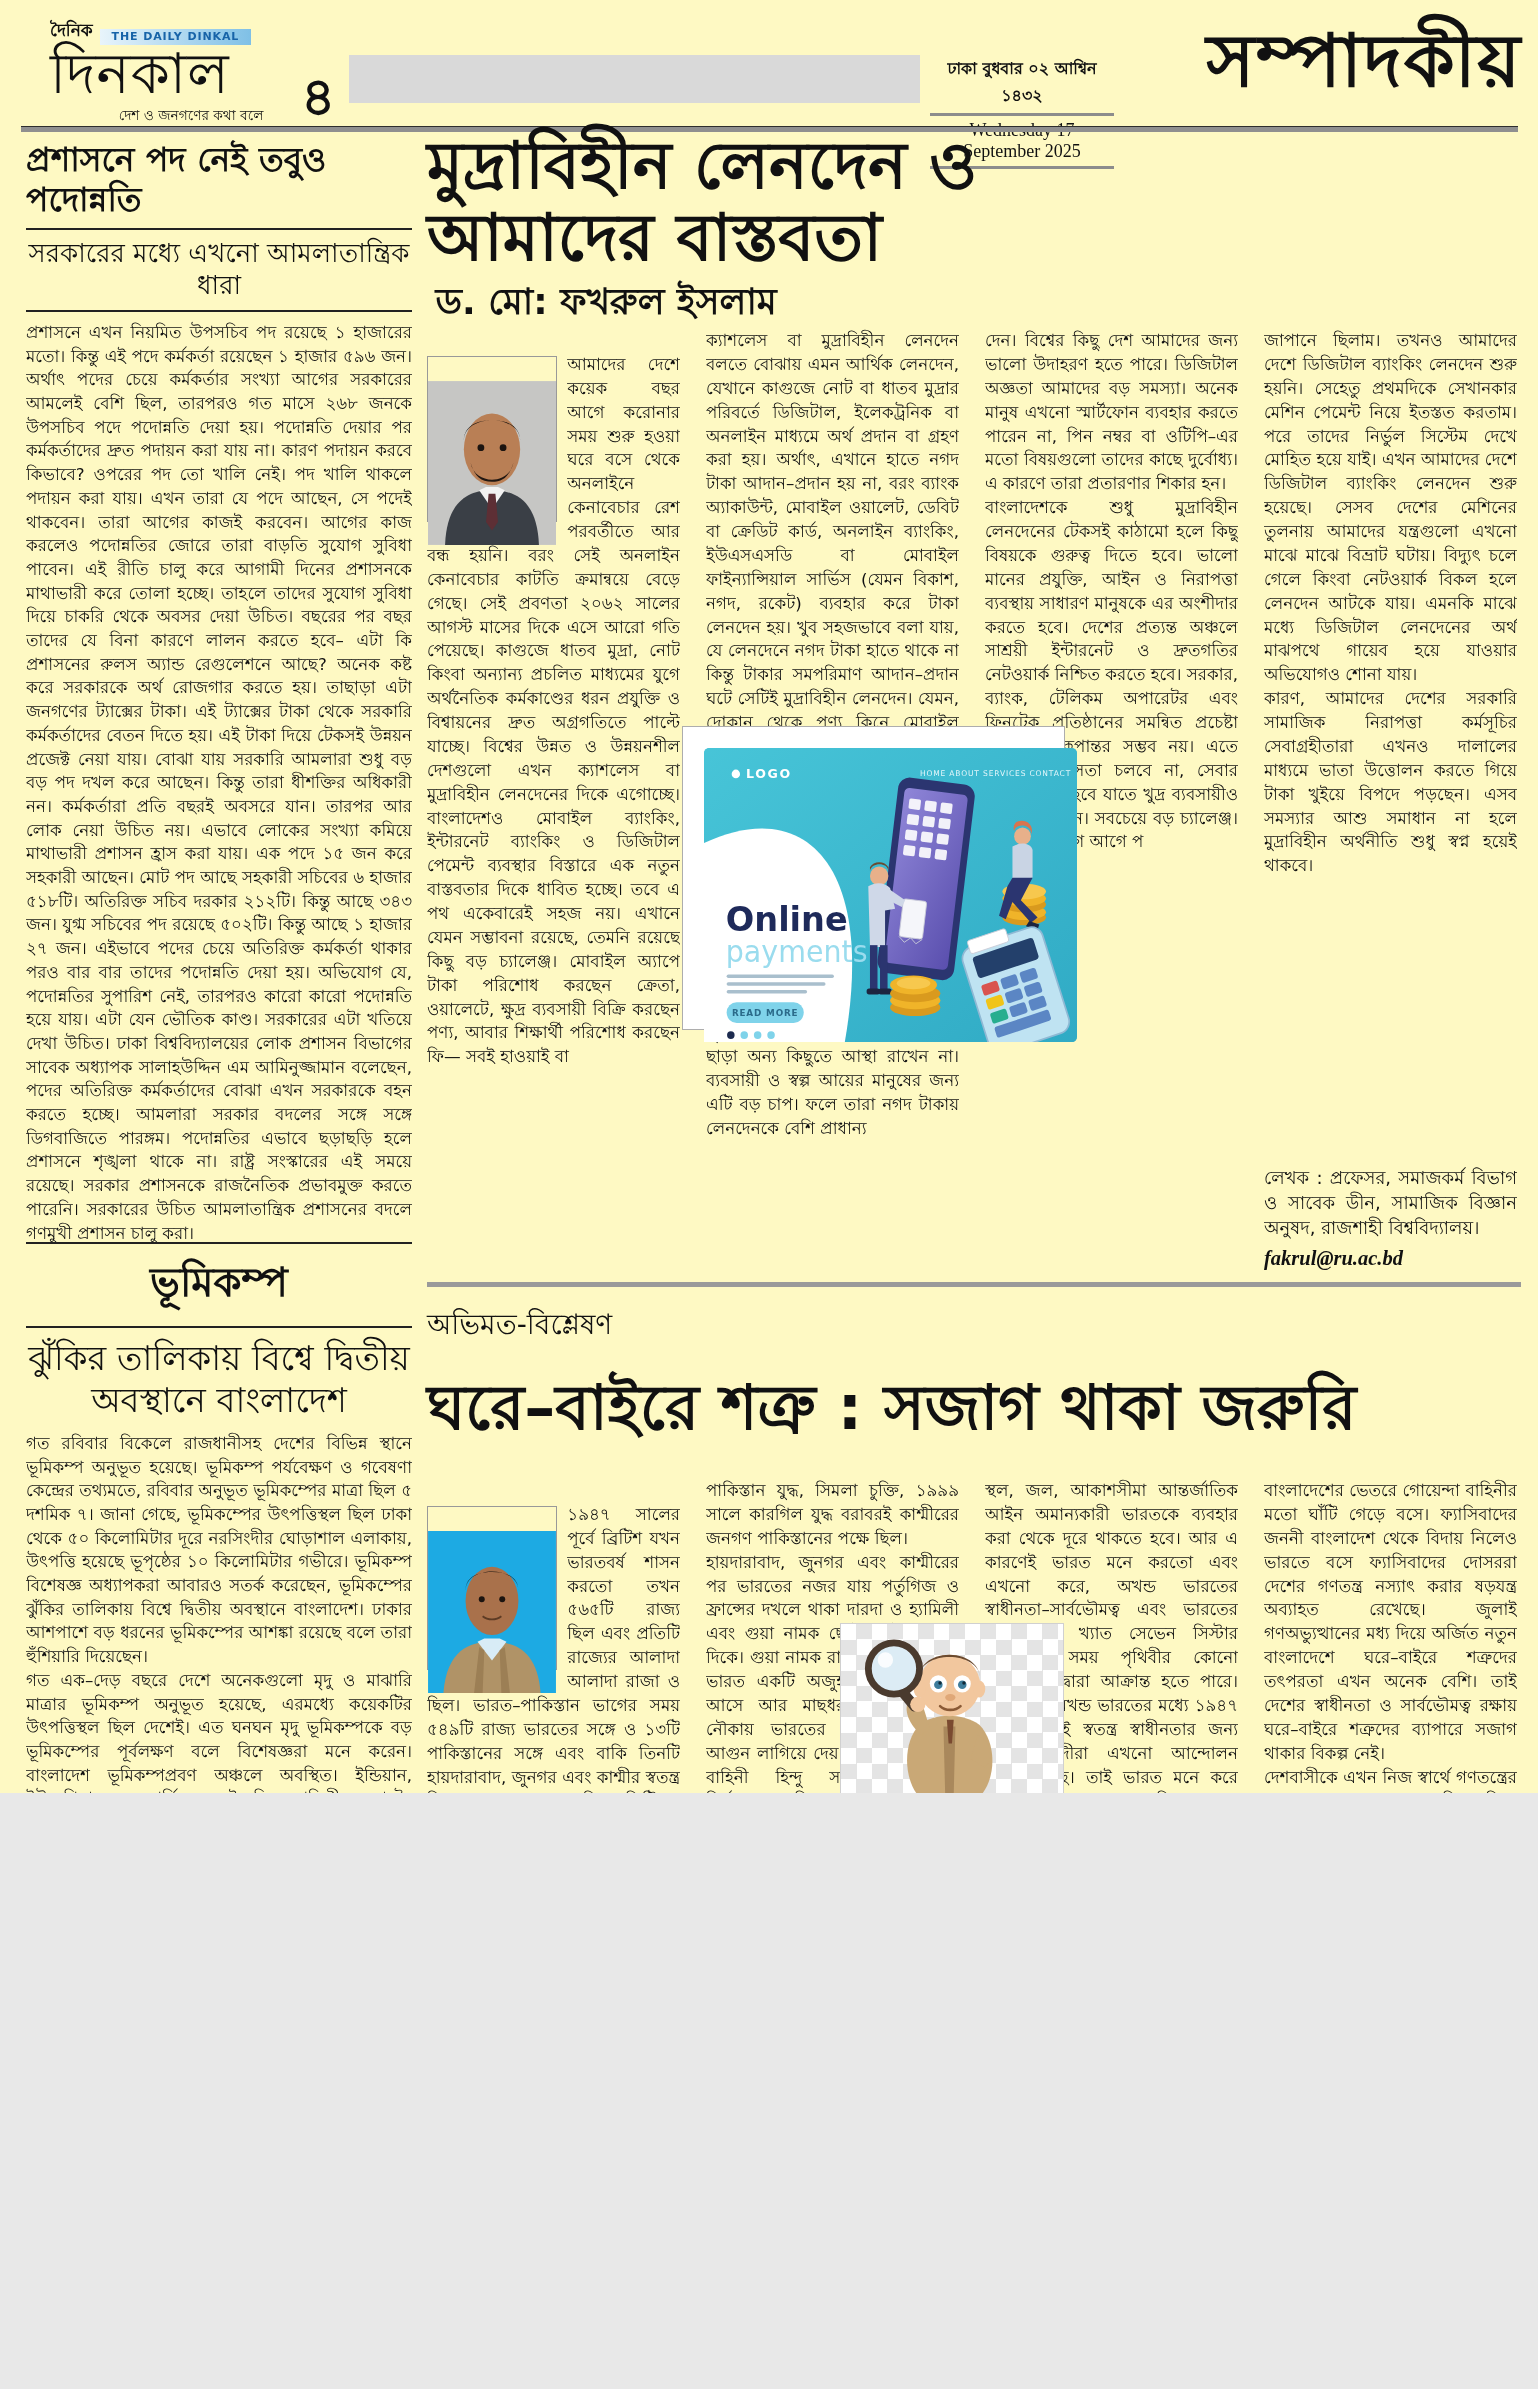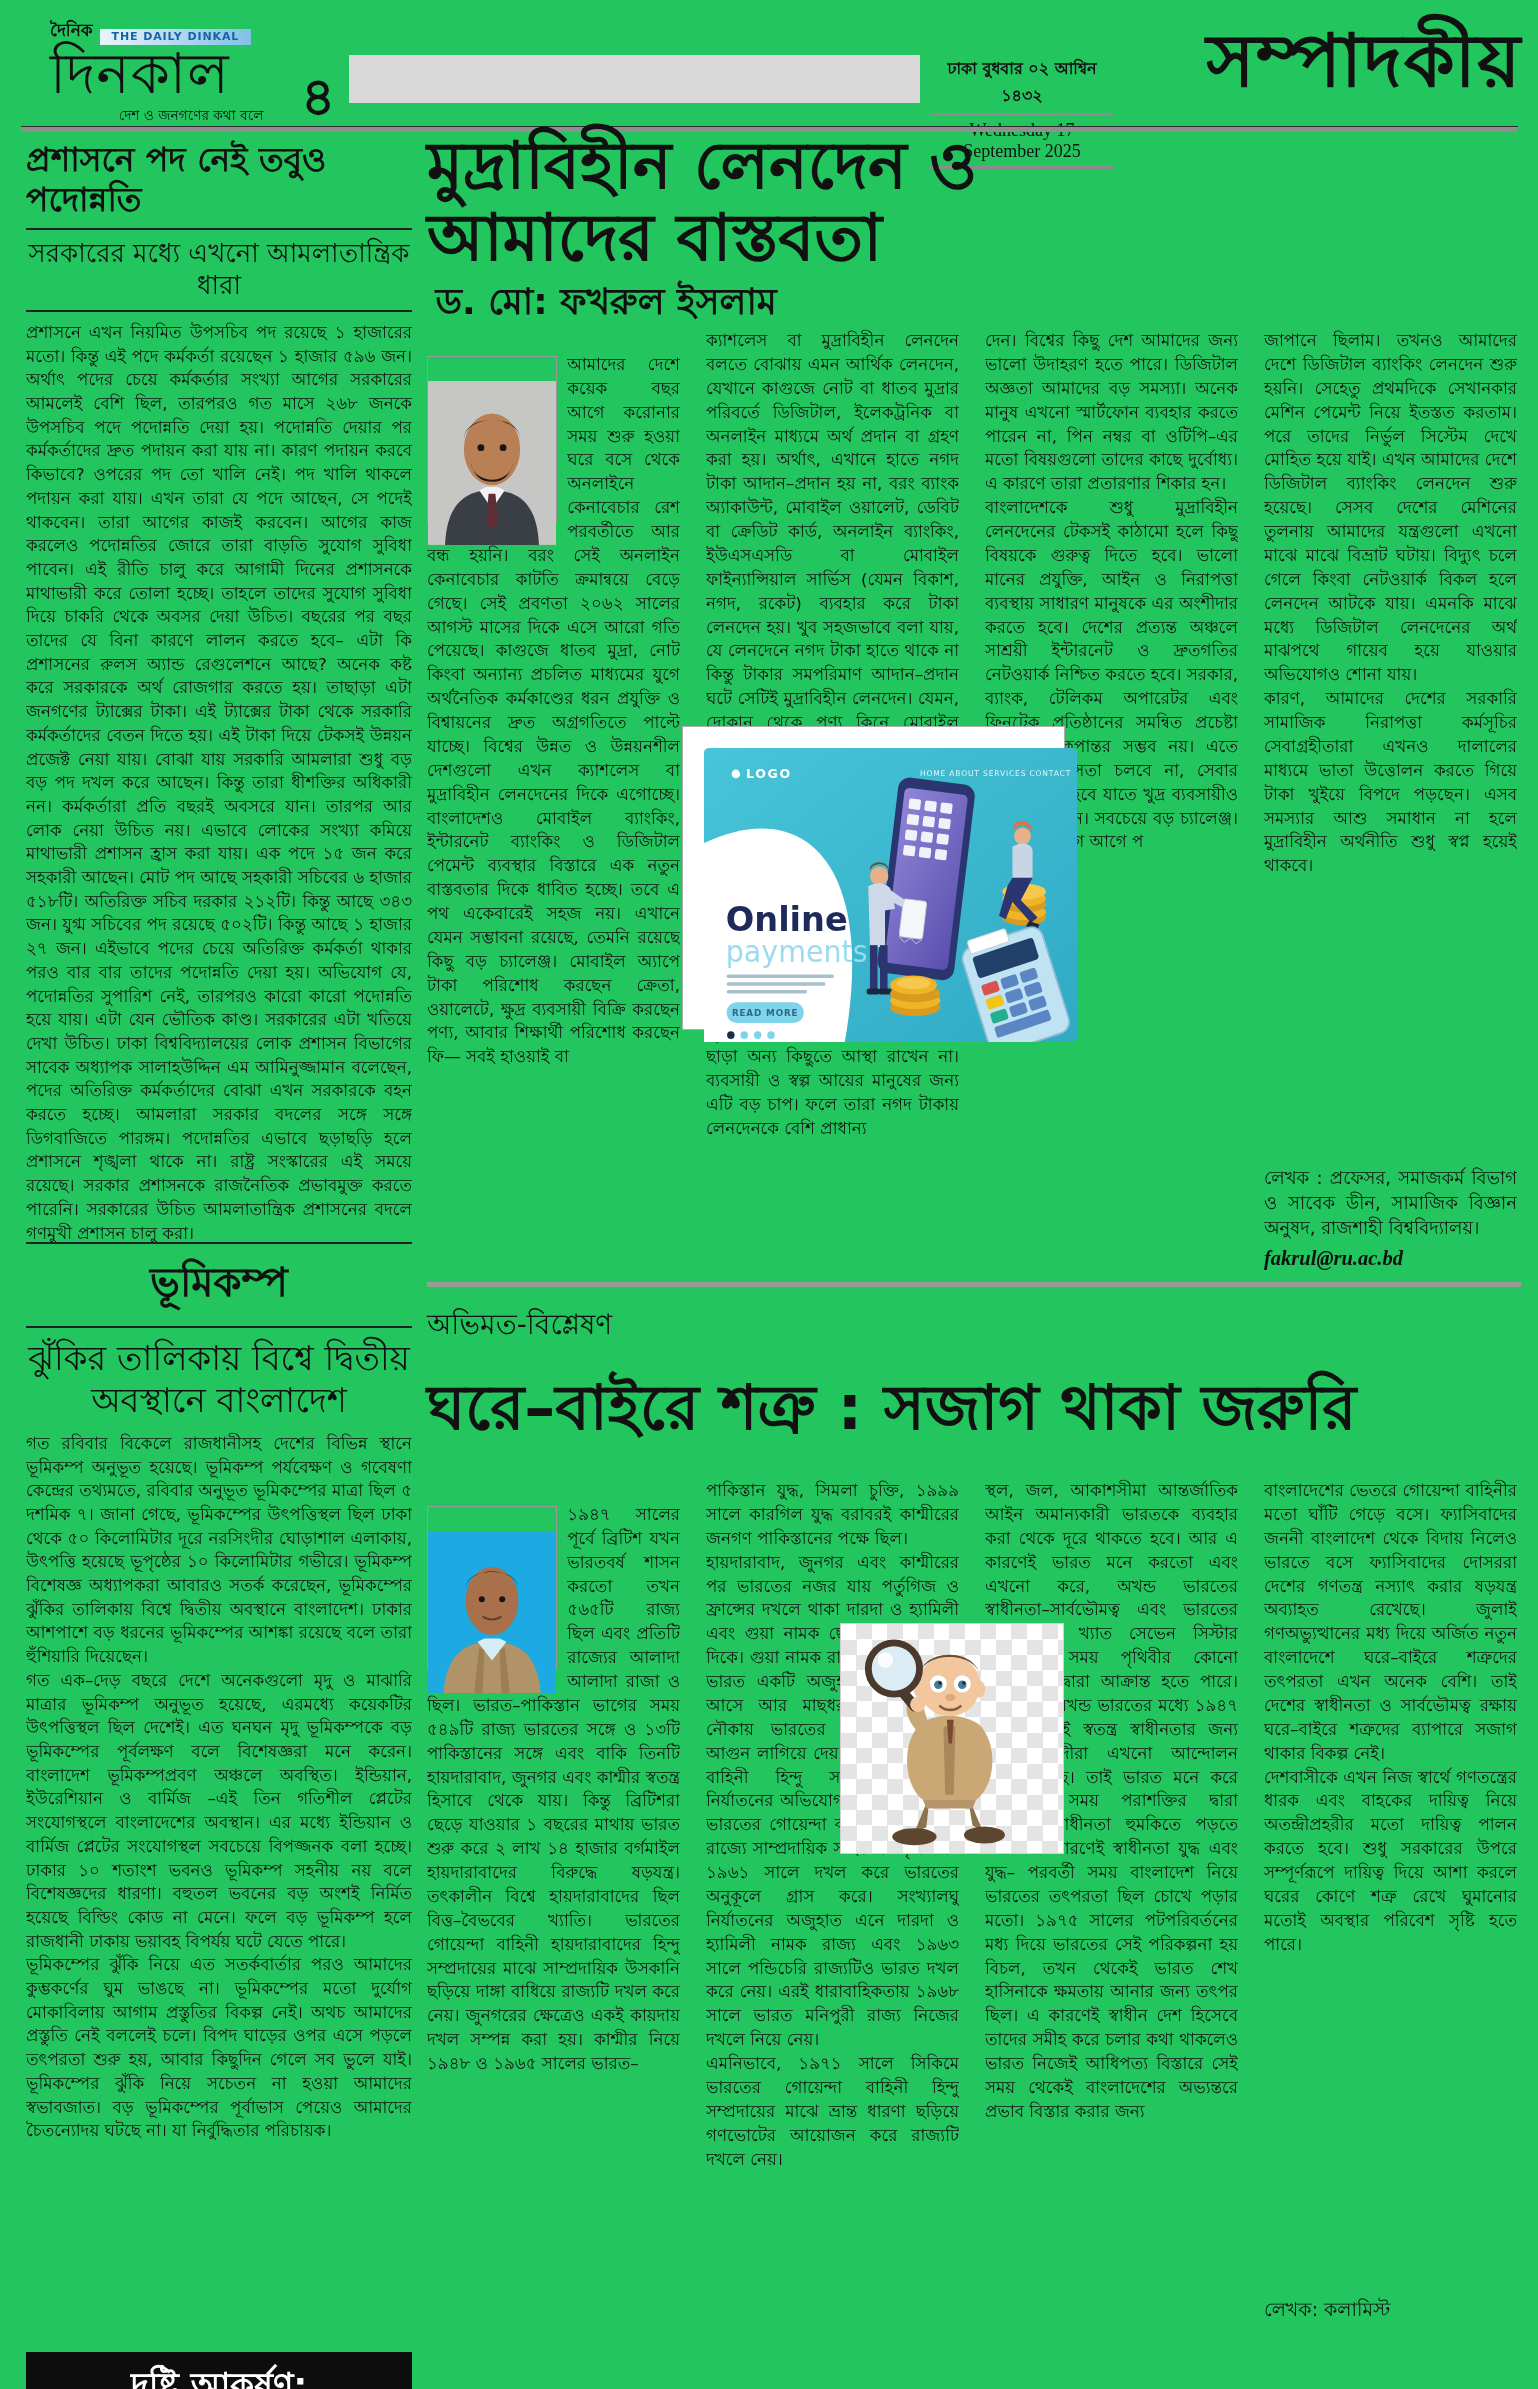--- a/index.html
+++ b/index.html
@@ -1,16 +1,16 @@
 <!DOCTYPE html>
 <html lang="bn" style="font-size:13.7px"><head>
 <meta charset="utf-8">
 <style>
   html,body{margin:0;padding:0;background:#e8e8e8;}
-  .page{position:relative;width:1538px;height:2389px;background:#22c55e;margin:0 auto;
+  .page{position:relative;width:1538px;height:1793px;background:#fef9c3;margin:0 auto;
         font-family:"DejaVu Sans","Liberation Sans",sans-serif;color:#111;overflow:hidden;}
   
   .masthead{position:absolute;left:50px;top:17px;width:282px;}
   .mast-top{display:flex;align-items:flex-end;gap:6.8px;}
   .dainik{font-size:17px;font-weight:bold;}
   .strip{display:inline-block;background:linear-gradient(90deg,#e8f4fb,#7fc0e6);color:#1763a8;
          font-size:11px;font-weight:bold;letter-spacing:0.9px;padding:1.7px 12px;}
   .logo{font-size:56px;font-weight:400;line-height:1.02;letter-spacing:0.9px;}
   .tagline{font-size:13.7px;text-align:center;margin-top:1.7px;}
   .pageno{position:absolute;left:301px;top:56px;font-size:53px;font-weight:bold;}

